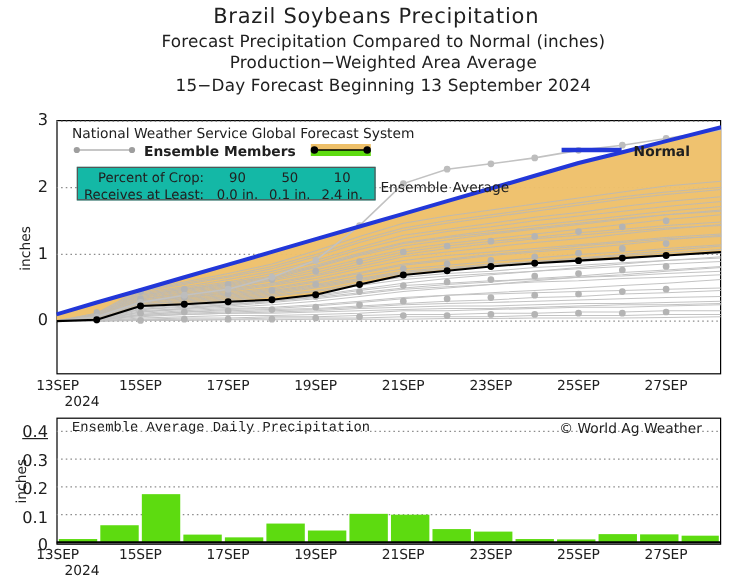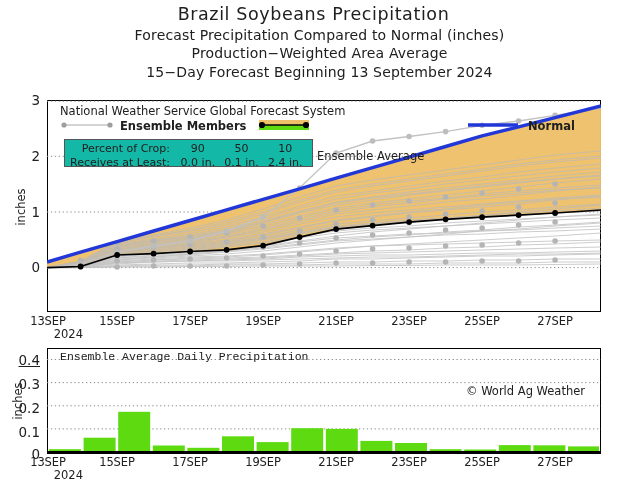--- a/index.html
+++ b/index.html
@@ -75,21 +75,21 @@
     font-size: 11px; color: #202020; white-space: nowrap;
     padding: 0 0 0 0; line-height: 1.25;
   }
   .infobox td.lbl { text-align: right; padding-right: 6px; }
   .infobox td.num { text-align: center; width: 56px; margin-left: 44px; }
 
   .panel-note {
     position: absolute; font-size: 11.5px; color: #202020; white-space: nowrap; font-family: Liberation Mono, monospace;
   }
   .copyright {
-    position: absolute; font-size: 11.5px; color: #202020; white-space: nowrap; margin-top: 34px;
+    position: absolute; font-size: 11.5px; color: #202020; white-space: nowrap;
   }
   svg { display: block; }
 </style>
 </head>
 <body>
 
 <div id="root">
 
   <div class="titles">
     <div class="title-main">Brazil Soybeans Precipitation</div>

